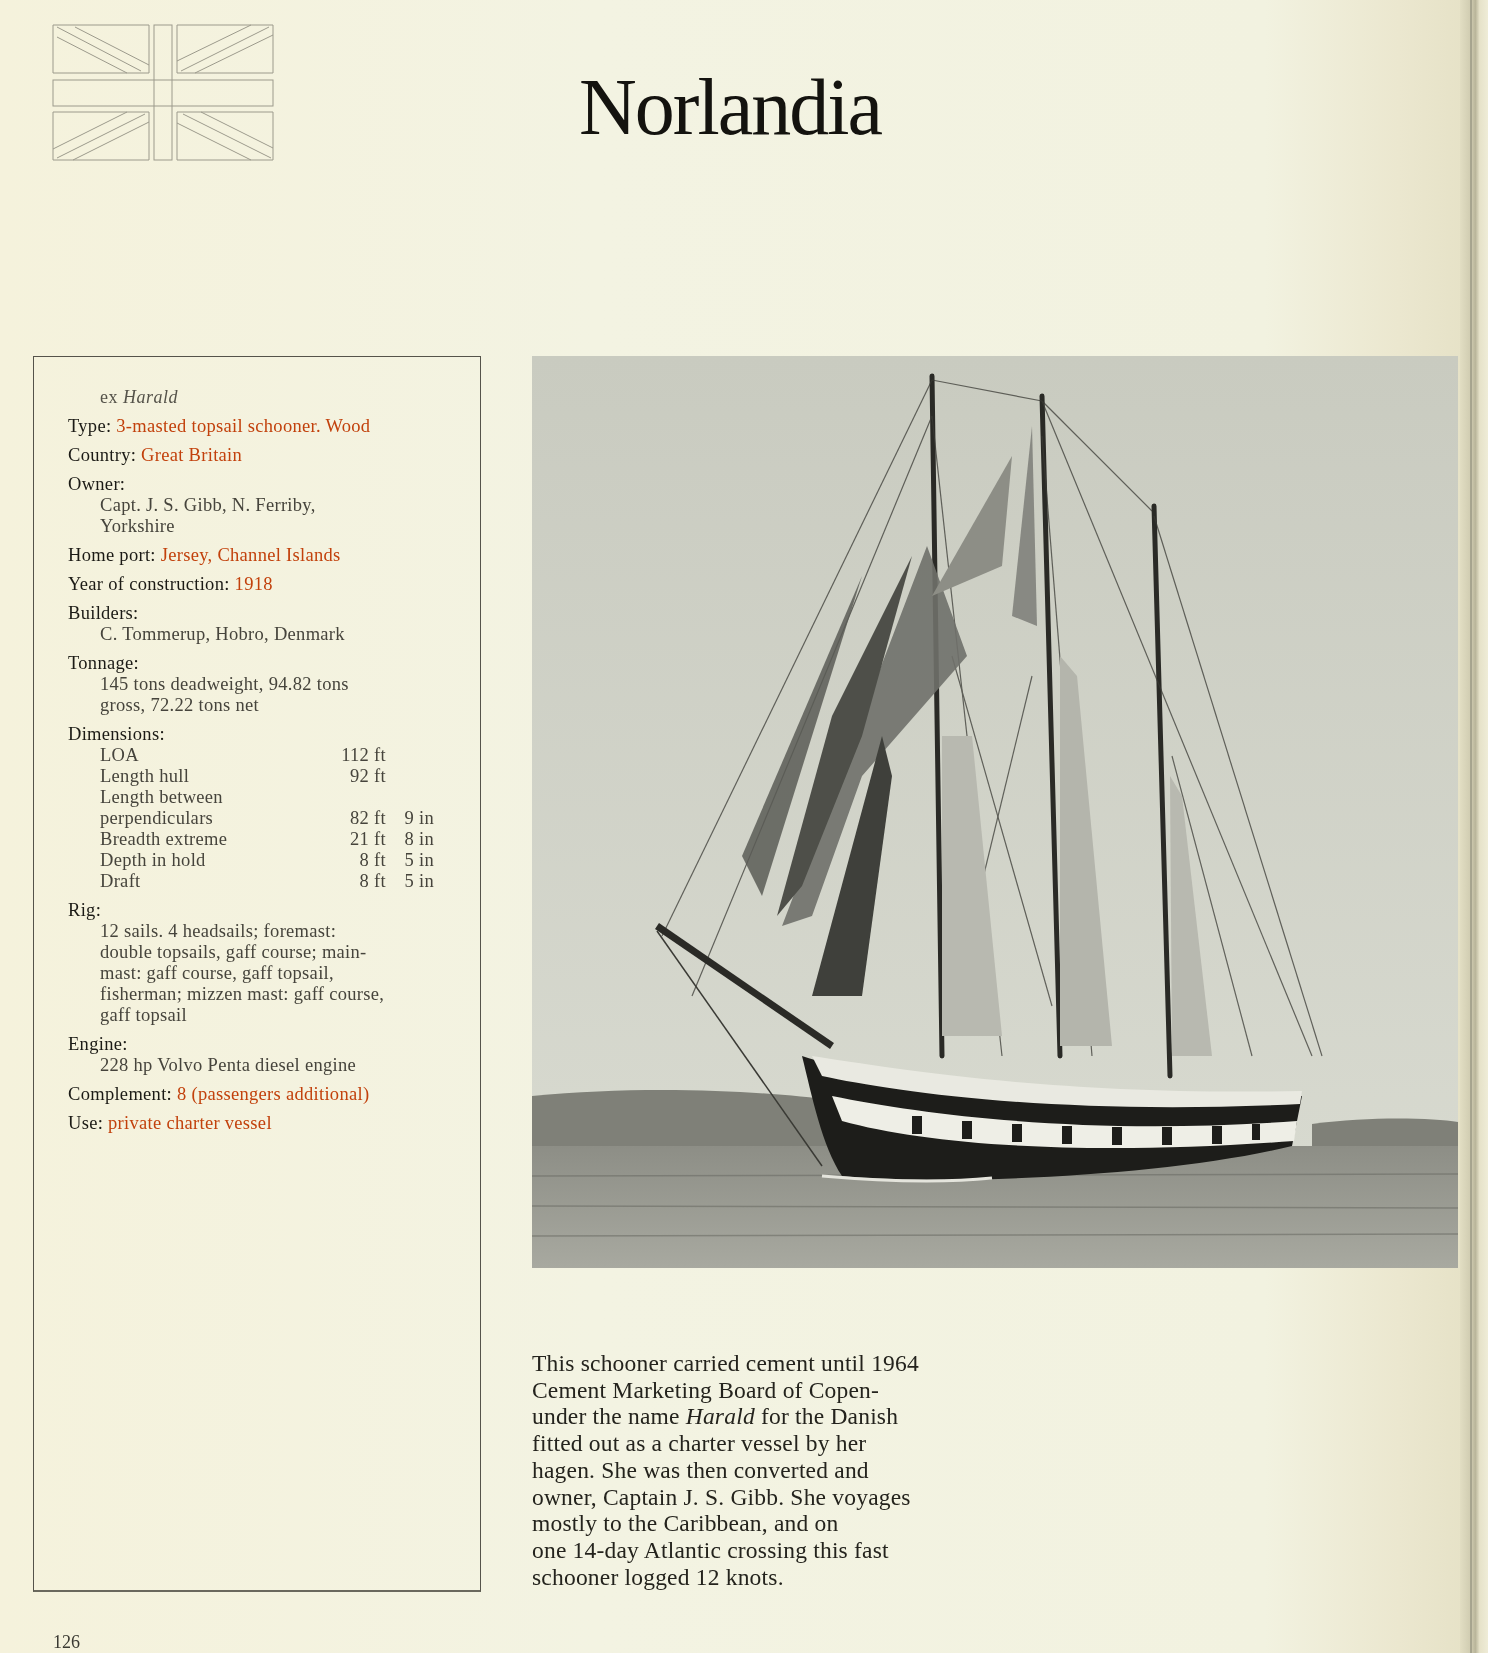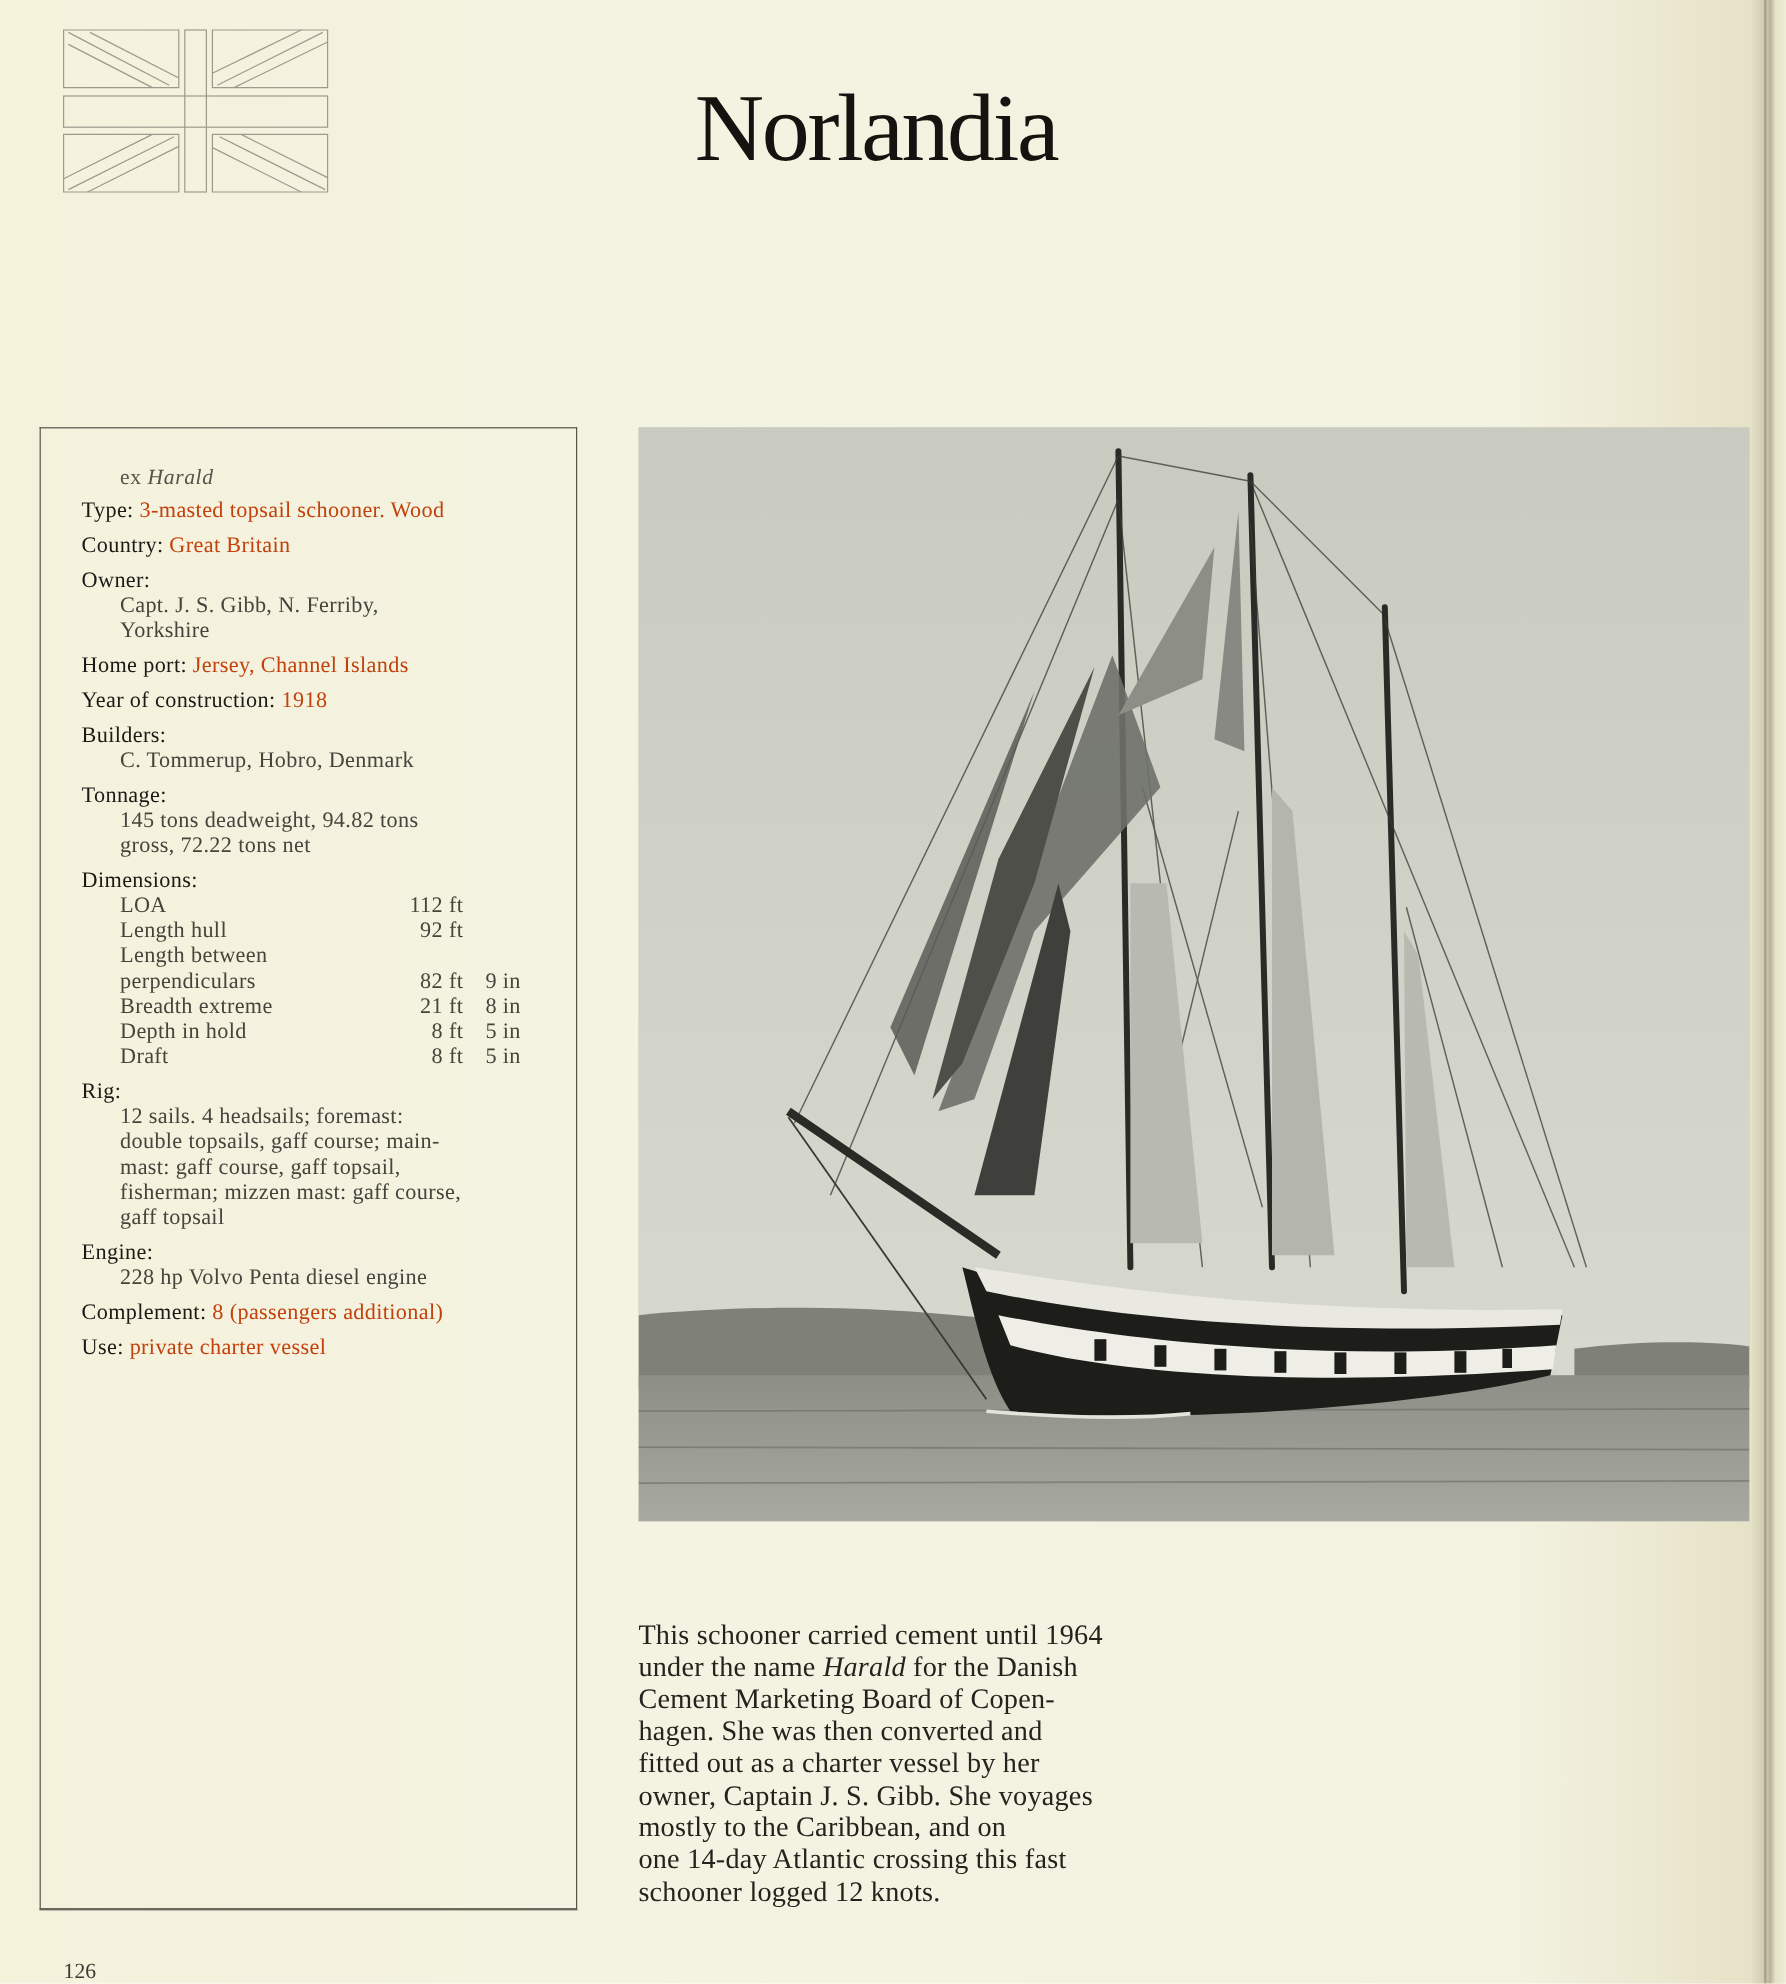--- a/index.html
+++ b/index.html
@@ -232,23 +232,23 @@
       <rect x="680" y="770" width="10" height="18"></rect>
       <rect x="720" y="768" width="8" height="16"></rect>
     </g>
 
     <path d="M290,820 C360,826 420,826 460,822" stroke="#e4e4dc" stroke-width="3" fill="none"></path>
   </svg>
 </div>
 
 <div class="para">
   <div><span>This schooner carried cement until 1964</span></div>
+  <div><span>Cement Marketing Board of Copen-</span></div>
   <div><span>under the name </span><i>Harald</i><span> for the Danish</span></div>
-  <div><span>Cement Marketing Board of Copen-</span></div>
+  <div><span>fitted out as a charter vessel by her</span></div>
   <div><span>hagen. She was then converted and</span></div>
-  <div><span>fitted out as a charter vessel by her</span></div>
   <div><span>owner, Captain J. S. Gibb. She voyages</span></div>
   <div><span>mostly to the Caribbean, and on</span></div>
   <div><span>one 14-day Atlantic crossing this fast</span></div>
   <div><span>schooner logged 12 knots.</span></div>
 </div>
 
 <div class="pagenum">126</div>
 
 </body></html>

